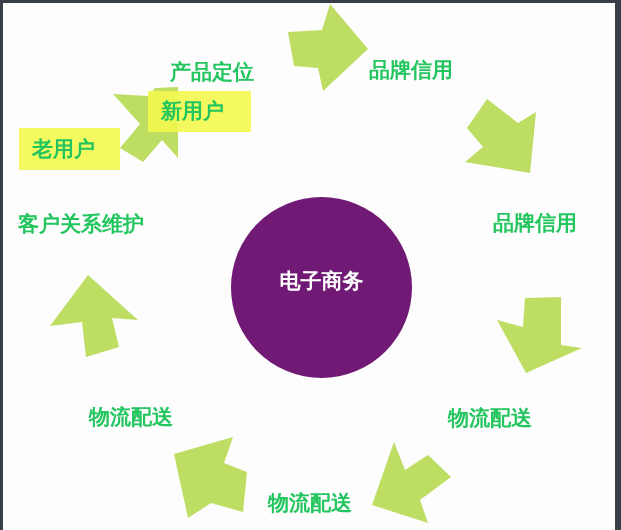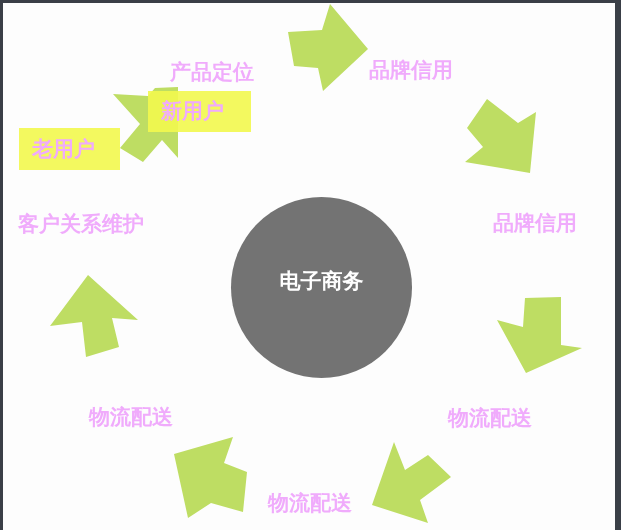--- a/index.html
+++ b/index.html
@@ -7,29 +7,29 @@
     width: 621px; height: 530px; position: relative; overflow: hidden;
     background: #3a3f47;
     font-family: "DejaVu Sans", "Liberation Sans", sans-serif;
   }
   .canvas {
     position: absolute; left: 3px; top: 3px; width: 612px; height: 527px;
     background: #fdfdfd;
   }
   svg.arrows { position: absolute; left: 0; top: 0; width: 621px; height: 530px; }
   .label {
-    position: absolute; font-size: 21px; font-weight: bold; color: #f0abfc;
+    position: absolute; font-size: 21px; font-weight: bold; color: #22c55e;
     white-space: nowrap; letter-spacing: 0px; line-height: 1;
   }
   .hl {
     position: absolute; background: #f2f84e; opacity: 0.9;
   }
   .center {
     position: absolute; left: 231px; top: 197px; width: 181px; height: 181px;
-    border-radius: 50%; background: #737373;
+    border-radius: 50%; background: #701a75;
     display: flex; align-items: center; justify-content: center;
   }
   .center span { color: #fff; font-size: 21px; font-weight: bold; margin-top: -14px; }
 </style>
 </head>
 <body>
 
 <div class="canvas"></div>
 
 <svg class="arrows" viewBox="0 0 621 530">

